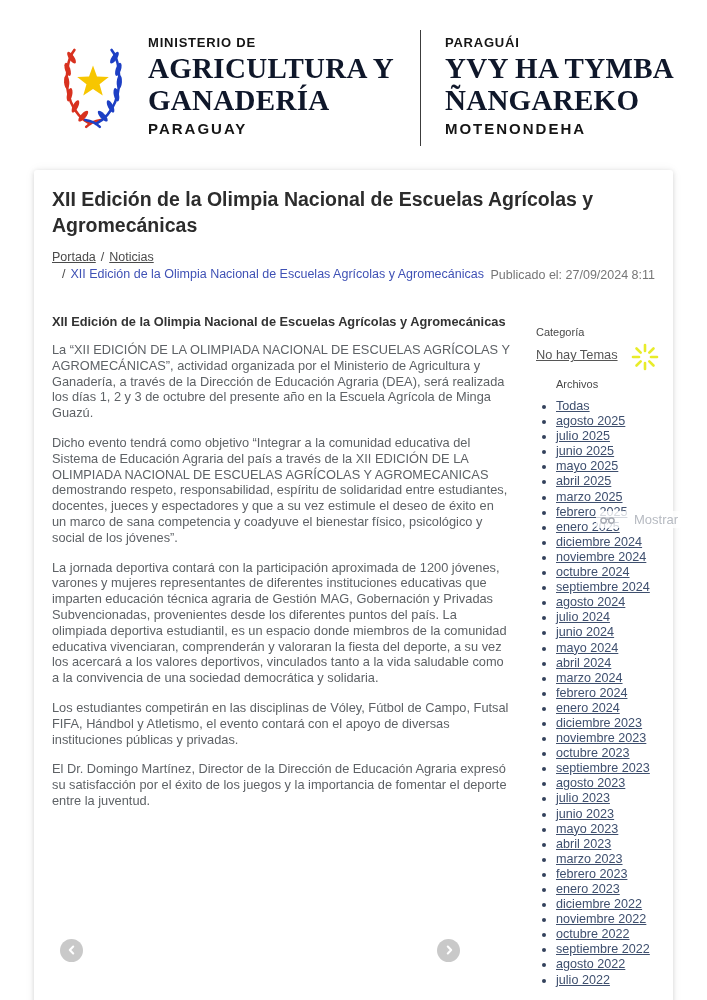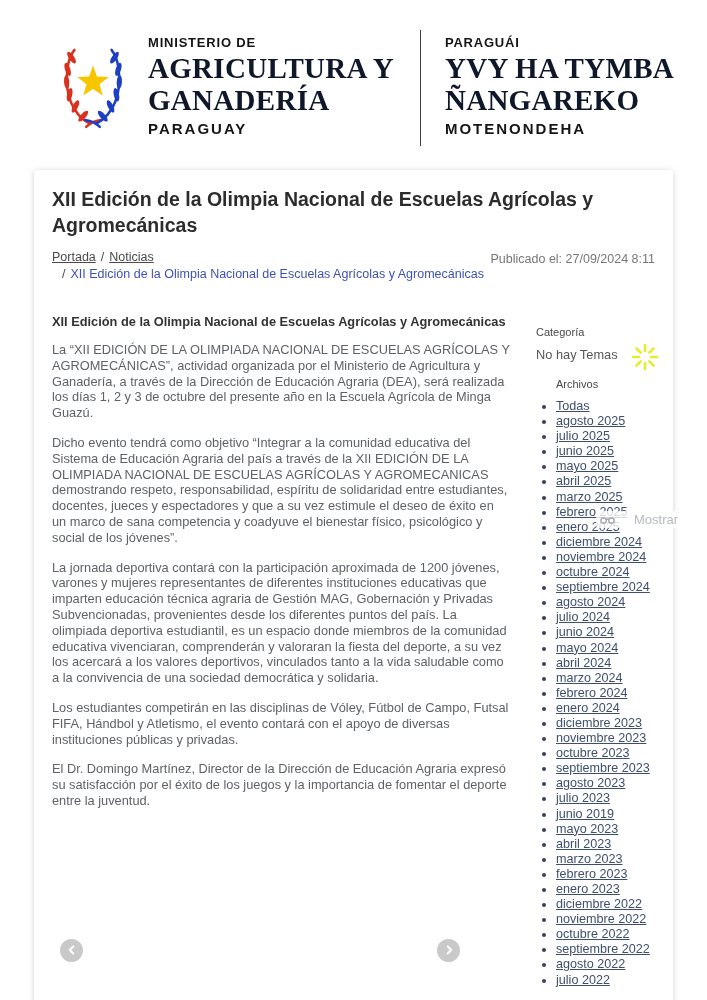--- a/index.html
+++ b/index.html
@@ -26,38 +26,38 @@
   .logo-serif{font-family:"Liberation Serif","DejaVu Serif",serif;font-weight:700;font-size:29px;line-height:1.12;color:#0f172a;letter-spacing:.3px;}
   .logo-small-bottom{font-size:15px;font-weight:700;letter-spacing:2px;color:#151515;margin-top:4px;}
   .header-divider{width:1px;align-self:stretch;background:#3c3c3c;margin:4px 24px 0 26px;height:116px;}
   
   .main-card{
     position:relative;margin:24px 34px 0;padding:16px 18px 30px;
     border-radius:3px;min-height:820px;
     box-shadow:0 1px 5px rgba(0,0,0,.14),0 0 12px rgba(0,0,0,.05);
   }
   .page-title{font-size:19.5px;font-weight:700;color:#2c2c2c;line-height:26px;margin:0 0 11px;max-width:632px;}
-  .meta-row{display:flex;justify-content:space-between;align-items:flex-start;}
+  .meta-row{display:flex;justify-content:space-between;align-items:flex-end;}
   .breadcrumb{font-size:12.5px;line-height:16.5px;color:#4a4a4a;}
   .breadcrumb a{color:#4a4a4a;text-decoration:underline;cursor:pointer;}
   .bc-sep{margin:0 5px;color:#4a4a4a;text-decoration:none;}
   .bc-line2{padding-left:5px;}
   .bc-current{color:var(--breadcrumb-current);}
   .published{font-size:12.5px;color:#767676;white-space:nowrap;padding-top:3px;}
   
   .content-row{display:flex;margin-top:32px;}
   .article-col{width:458px;flex:none;}
   .article-heading{font-size:12.8px;font-weight:700;color:#333;margin:0 0 13px;}
   .article-col p{font-size:12.8px;line-height:15.8px;color:#5e6266;margin:0 0 14px;}
   .carousel-nav{display:flex;justify-content:space-between;margin:130px 50px 0 8px;}
   .nav-circle{width:23px;height:23px;border-radius:50%;background:#c9c9c9;display:flex;align-items:center;justify-content:center;cursor:pointer;}
   
   .sidebar-col{flex:1;padding-left:26px;padding-top:12px;position:relative;}
   .sidebar-title{font-size:11px;font-weight:400;color:#484848;margin:0 0 9px;}
-  .no-topics{font-size:12.8px;color:#565656;margin:0 0 16px;}
+  .no-topics{font-size:12.8px;color:#565656;margin:0 0 16px;text-decoration:underline;}
   .archives-title{margin-top:0;margin-left:20px;}
   .archives-list{margin:7px 0 0;padding-left:20px;list-style:disc;}
   .archives-list li{font-size:12.6px;line-height:15.1px;color:#33415c;}
   .archives-list a{color:var(--sidebar-link);text-decoration:underline;cursor:pointer;}
   .show-tooltip{
     position:absolute;top:197px;left:86px;display:flex;align-items:center;gap:19px;
     background:rgba(255,255,255,.78);padding:1px 4px;border-radius:3px;
     font-size:13px;color:#b6bac1;white-space:nowrap;
   }
   .accent-spinner{position:absolute;top:28px;left:120px;width:30px;height:30px;}
@@ -199,21 +199,21 @@
           <li><a>abril 2024</a></li>
           <li><a>marzo 2024</a></li>
           <li><a>febrero 2024</a></li>
           <li><a>enero 2024</a></li>
           <li><a>diciembre 2023</a></li>
           <li><a>noviembre 2023</a></li>
           <li><a>octubre 2023</a></li>
           <li><a>septiembre 2023</a></li>
           <li><a>agosto 2023</a></li>
           <li><a>julio 2023</a></li>
-          <li><a>junio 2019</a></li>
+          <li><a>junio 2023</a></li>
           <li><a>mayo 2023</a></li>
           <li><a>abril 2023</a></li>
           <li><a>marzo 2023</a></li>
           <li><a>febrero 2023</a></li>
           <li><a>enero 2023</a></li>
           <li><a>diciembre 2022</a></li>
           <li><a>noviembre 2022</a></li>
           <li><a>octubre 2022</a></li>
           <li><a>septiembre 2022</a></li>
           <li><a>agosto 2022</a></li>

